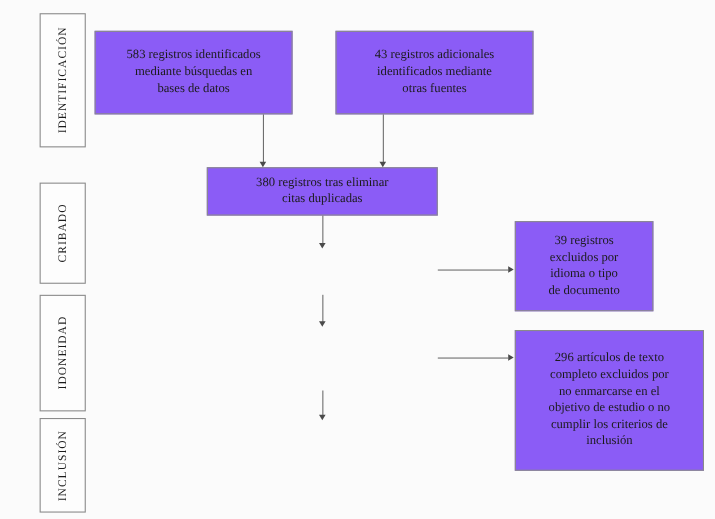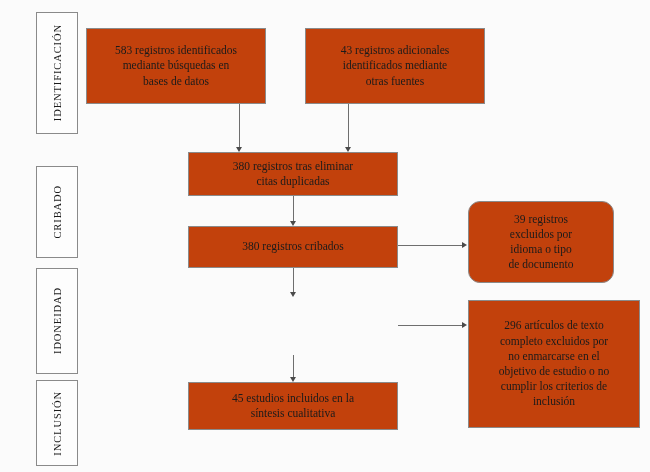--- a/index.html
+++ b/index.html
@@ -14,21 +14,21 @@
     background: #fbfbfb;
     font-family: "Liberation Serif", "DejaVu Serif", serif;
     overflow: hidden;
   }
 
   
   .box {
     position: absolute;
     box-sizing: border-box;
     border: 1px solid #8a8a8a;
-    background: #c2410c;
+    background: #8b5cf6;
     display: flex;
     align-items: center;
     justify-content: center;
     text-align: center;
     color: #1b1b1b;
     line-height: 1.32;
     padding: 2px 4px;
     white-space: pre-line;
   }
 
@@ -58,21 +58,21 @@
   #stage-0 { top: 12px;  height: 122px; }
   #stage-1 { top: 166px; height: 92px;  }
   #stage-2 { top: 268px; height: 106px; }
   #stage-3 { top: 380px; height: 86px;  }
 
   
   #box-identified   { left: 86px;  top: 28px;  width: 180px; height: 76px; font-size: 11.5px; }
   #box-additional   { left: 305px; top: 28px;  width: 180px; height: 76px; font-size: 11.5px; }
   #box-duplicates   { left: 188px; top: 152px; width: 210px; height: 44px; font-size: 11.5px; }
   #box-screened     { left: 188px; top: 226px; width: 210px; height: 42px; font-size: 11.5px; }
-  #box-excluded-lang{ left: 468px; top: 201px; width: 146px; height: 82px; font-size: 11.5px; border-radius: 12px; }
+  #box-excluded-lang{ left: 468px; top: 201px; width: 126px; height: 82px; font-size: 11.5px; }
   #box-fulltext     { left: 188px; top: 297px; width: 210px; height: 58px; font-size: 11.5px; }
   #box-excluded-full{ left: 468px; top: 300px; width: 172px; height: 128px; font-size: 11.5px; text-align: center; }
   #box-included     { left: 188px; top: 382px; width: 210px; height: 48px; font-size: 11.5px; }
 
   
   .vline {
     position: absolute;
     width: 1px;
     background: #6e6e6e;
   }
@@ -140,37 +140,34 @@
 mediante búsquedas en
 bases de datos</div>
 
   <div class="box" id="box-additional">43 registros adicionales
 identificados mediante
 otras fuentes</div>
 
   <div class="box" id="box-duplicates">380 registros tras eliminar
 citas duplicadas</div>
 
-  <div class="box" id="box-screened">380 registros cribados</div>
 
   <div class="box" id="box-excluded-lang">39 registros
 excluidos por
 idioma o tipo
 de documento</div>
 
 
   <div class="box" id="box-excluded-full">296 artículos de texto
 completo excluidos por
 no enmarcarse en el
 objetivo de estudio o no
 cumplir los criterios de
 inclusión</div>
 
-  <div class="box" id="box-included">45 estudios incluidos en la
-síntesis cualitativa</div>
 
   <div class="vline" id="conn-a-v"></div>
   <div class="arrowhead-down" id="conn-a-h"></div>
 
   <div class="vline" id="conn-b-v"></div>
   <div class="arrowhead-down" id="conn-b-h"></div>
 
   <div class="vline" id="conn-c-v"></div>
   <div class="arrowhead-down" id="conn-c-h"></div>
 

